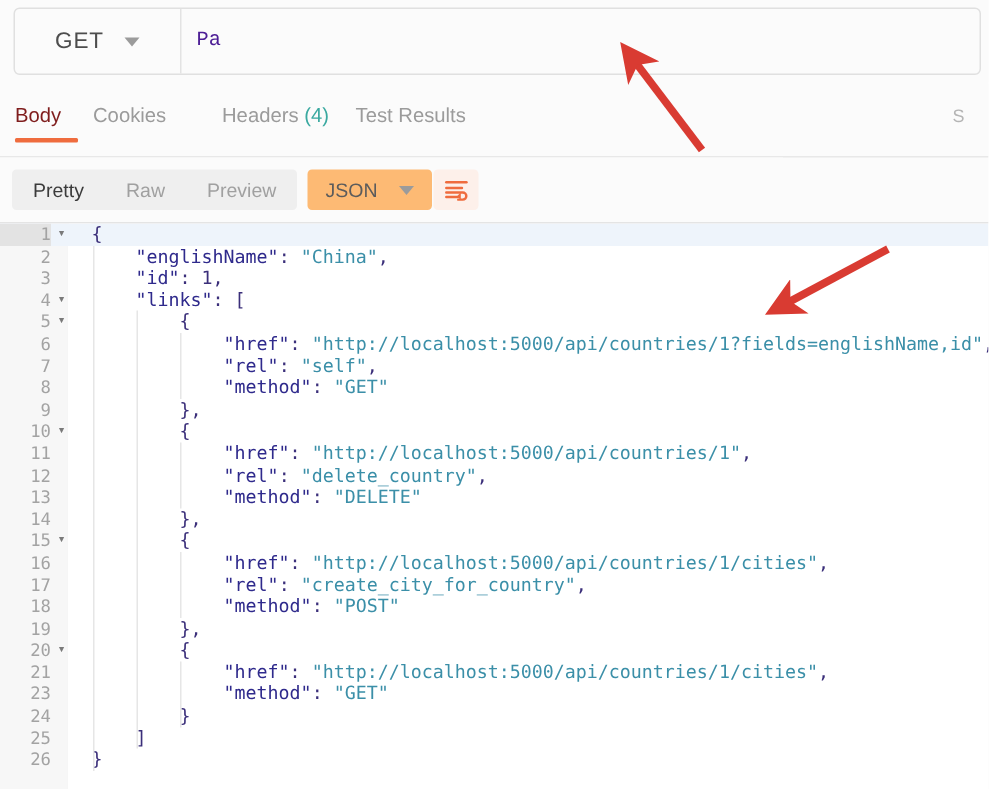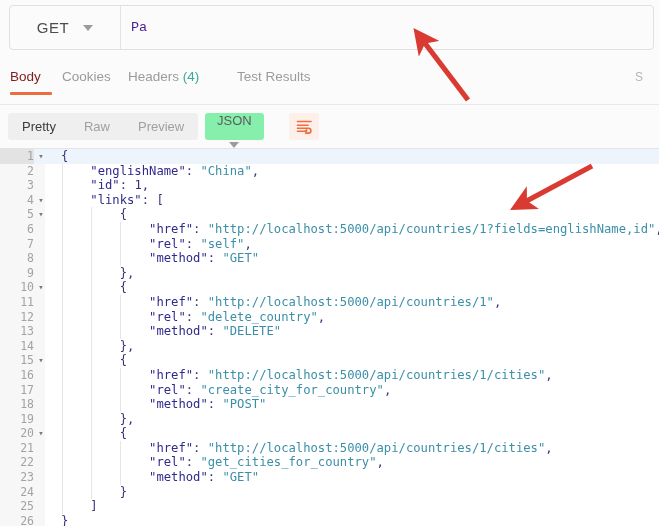--- a/index.html
+++ b/index.html
@@ -68,22 +68,22 @@
     position:absolute;left:8px;top:8px;height:27px;
     background:#efefef;border-radius:3px;display:flex;align-items:center;
   }
   .seg{
     padding:0 14px;height:27px;display:flex;align-items:center;
     font-size:13px;color:#a0a0a0;cursor:pointer;
   }
   .seg.active{color:#3b3b3b;}
   .type-group{
     position:absolute;left:205px;top:8px;height:27px;
-    background:#86efac;border-radius:3px;display:flex;align-items:center;
-    padding:0 12px;gap:14px;cursor:pointer;flex-direction:column;
+    background:#fdba74;border-radius:3px;display:flex;align-items:center;
+    padding:0 12px;gap:14px;cursor:pointer;
   }
   .type-label{font-size:13px;color:#5c5c5c;}
   .fmt-btn{
     position:absolute;left:289px;top:8px;width:30px;height:27px;
     background:#fdf0ea;border-radius:3px;display:flex;align-items:center;justify-content:center;
     cursor:pointer;
   }
 
   
   .code-wrap{
@@ -141,21 +141,21 @@
         <span class="method-label">GET</span>
         <span class="caret"></span>
       </div>
       <div class="params-box">Pa</div>
     </div>
   </div>
 
   <div class="resp-tabs">
     <div class="tab active" style="left:10px;">Body</div>
     <div class="tab" style="left:62px;">Cookies</div>
-    <div class="tab" style="left:128px;"><span>Headers </span><span class="count">(4)</span></div>
+    <div class="tab" style="left:148px;"><span>Headers </span><span class="count">(4)</span></div>
     <div class="tab" style="left:237px;">Test Results</div>
     <div class="tab-underline" style="left:10px;top:36px;width:42px;"></div>
     <div class="resp-right">S</div>
   </div>
 
   <div class="fmt-bar">
     <div class="seg-group">
       <div class="seg active">Pretty</div>
       <div class="seg">Raw</div>
       <div class="seg">Preview</div>
@@ -195,21 +195,20 @@
         <div class="ln"><span class="lnum">12</span><span class="ctext"><span class="tk-key">            "rel"</span><span class="tk-pun">: </span><span class="tk-str">"delete_country"</span><span class="tk-pun">,</span></span></div>
         <div class="ln"><span class="lnum">13</span><span class="ctext"><span class="tk-key">            "method"</span><span class="tk-pun">: </span><span class="tk-str">"DELETE"</span></span></div>
         <div class="ln"><span class="lnum">14</span><span class="ctext"><span class="tk-pun">        },</span></span></div>
         <div class="ln"><span class="lnum">15</span><span class="fold">▾</span><span class="ctext"><span class="tk-pun">        {</span></span></div>
         <div class="ln"><span class="lnum">16</span><span class="ctext"><span class="tk-key">            "href"</span><span class="tk-pun">: </span><span class="tk-str">"http://localhost:5000/api/countries/1/cities"</span><span class="tk-pun">,</span></span></div>
         <div class="ln"><span class="lnum">17</span><span class="ctext"><span class="tk-key">            "rel"</span><span class="tk-pun">: </span><span class="tk-str">"create_city_for_country"</span><span class="tk-pun">,</span></span></div>
         <div class="ln"><span class="lnum">18</span><span class="ctext"><span class="tk-key">            "method"</span><span class="tk-pun">: </span><span class="tk-str">"POST"</span></span></div>
         <div class="ln"><span class="lnum">19</span><span class="ctext"><span class="tk-pun">        },</span></span></div>
         <div class="ln"><span class="lnum">20</span><span class="fold">▾</span><span class="ctext"><span class="tk-pun">        {</span></span></div>
         <div class="ln"><span class="lnum">21</span><span class="ctext"><span class="tk-key">            "href"</span><span class="tk-pun">: </span><span class="tk-str">"http://localhost:5000/api/countries/1/cities"</span><span class="tk-pun">,</span></span></div>
-        <div class="ln"><span class="lnum">22</span><span class="ctext"><span class="tk-key">            "rel"</span><span class="tk-pun">: </span><span class="tk-str">"get_cities_for_country"</span><span class="tk-pun">,</span></span></div>
         <div class="ln"><span class="lnum">23</span><span class="ctext"><span class="tk-key">            "method"</span><span class="tk-pun">: </span><span class="tk-str">"GET"</span></span></div>
         <div class="ln"><span class="lnum">24</span><span class="ctext"><span class="tk-pun">        }</span></span></div>
         <div class="ln"><span class="lnum">25</span><span class="ctext"><span class="tk-pun">    ]</span></span></div>
         <div class="ln"><span class="lnum">26</span><span class="ctext"><span class="tk-pun">}</span></span></div>
       </div>
   <div class="indent-guide" style="left: 61.5px; top: 14.6px; height: 350.4px;"></div>
       <div class="indent-guide" style="left: 90.82px; top: 58.4px; height: 292px;"></div>
       <div class="indent-guide" style="left: 120.14px; top: 73px; height: 43.8px;"></div>
       <div class="indent-guide" style="left: 120.14px; top: 146px; height: 43.8px;"></div>
       <div class="indent-guide" style="left: 120.14px; top: 219px; height: 43.8px;"></div>

